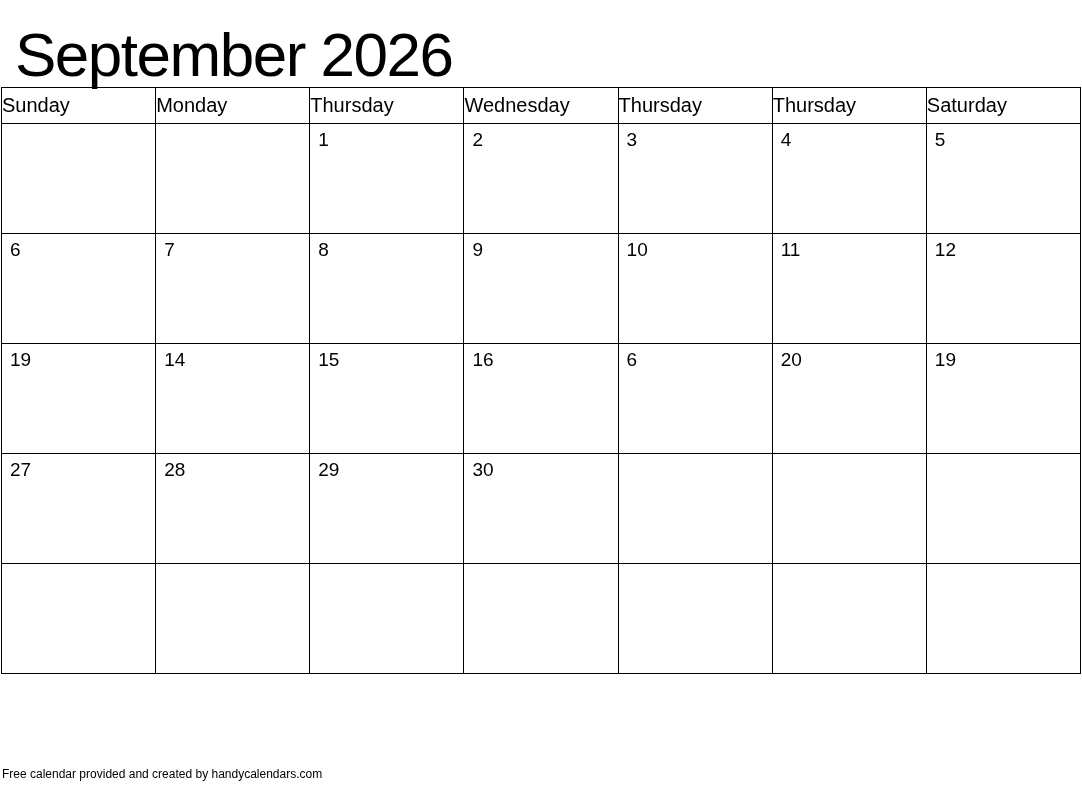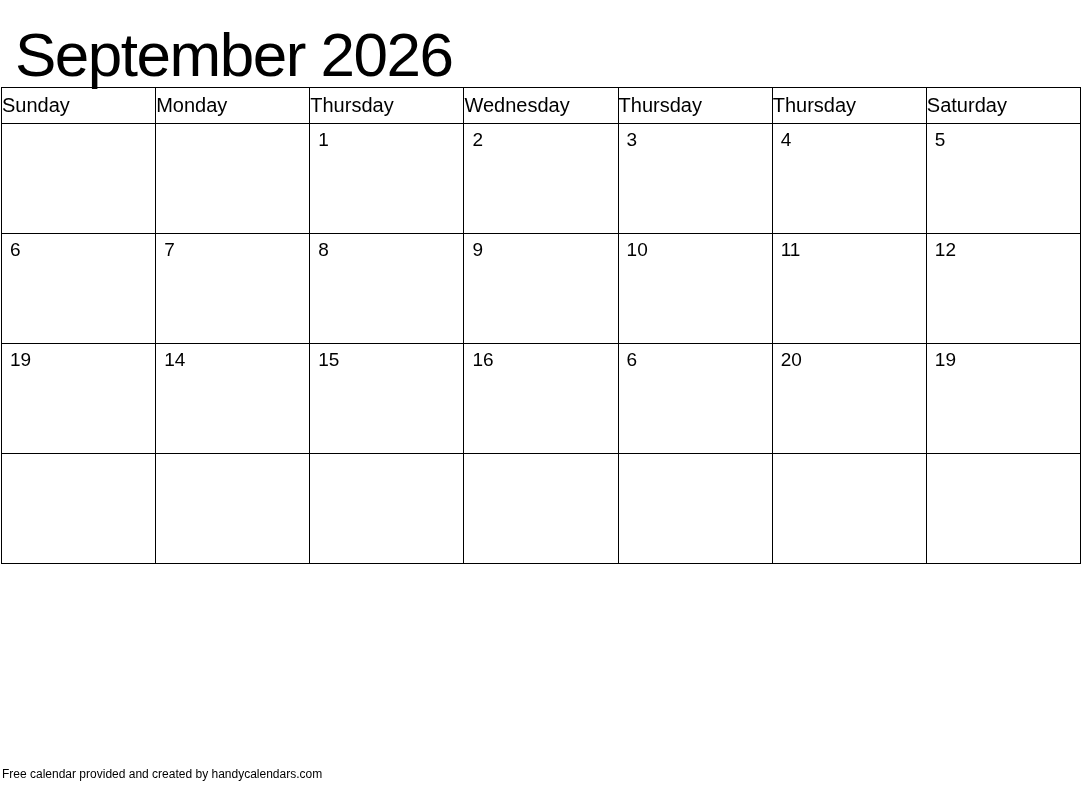--- a/index.html
+++ b/index.html
@@ -153,20 +153,43 @@
           </td>
           <td>
             <span class="num">20</span>
           </td>
           <td>
             <span class="num">19</span>
           </td>
         </tr>
         <tr>
           <td>
+            <span class="num">27</span>
+          </td>
+          <td>
+            <span class="num">28</span>
+          </td>
+          <td>
+            <span class="num">29</span>
+          </td>
+          <td>
+            <span class="num">30</span>
+          </td>
+          <td>
+            <span class="num"></span>
+          </td>
+          <td>
+            <span class="num"></span>
+          </td>
+          <td>
+            <span class="num"></span>
+          </td>
+        </tr>
+        <tr>
+          <td>
             <span class="num"></span>
           </td>
           <td>
             <span class="num"></span>
           </td>
           <td>
             <span class="num"></span>
           </td>
           <td>
             <span class="num"></span>

